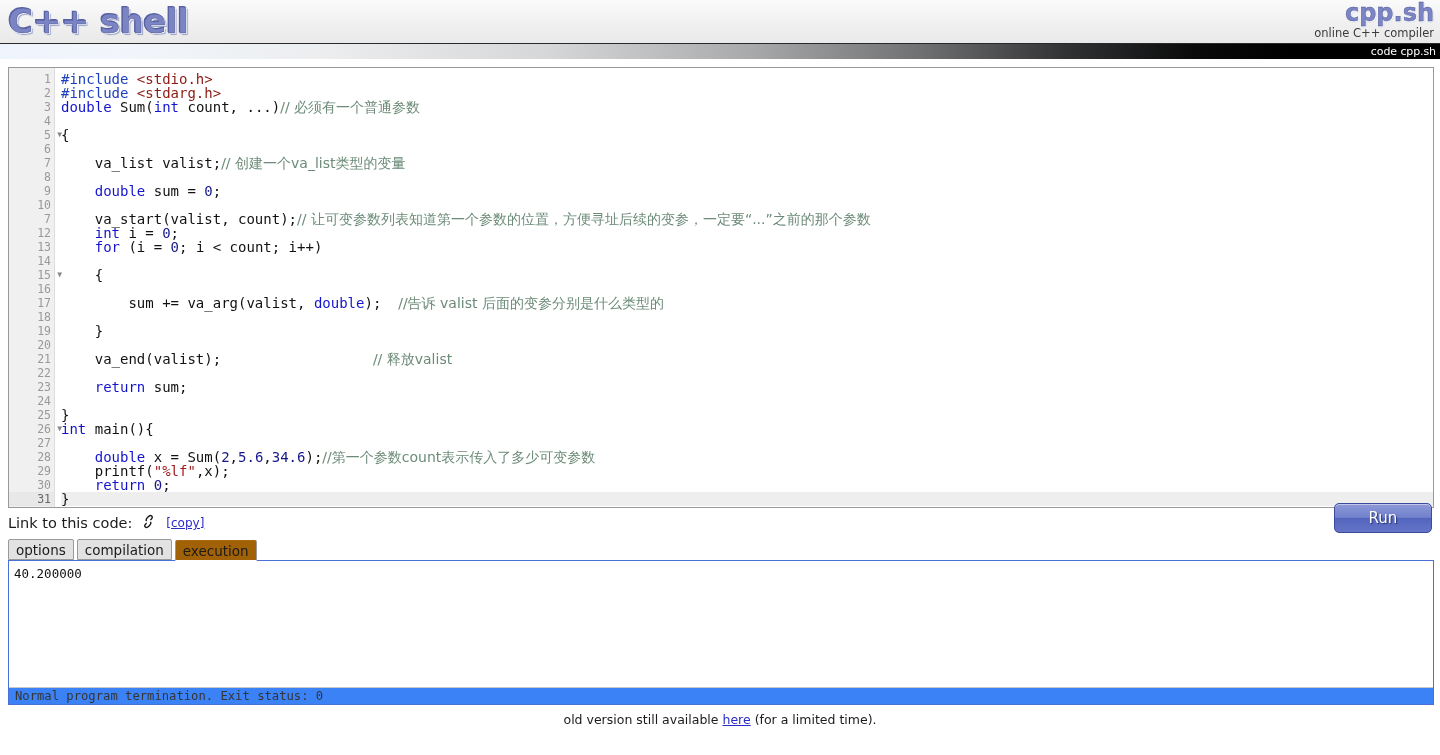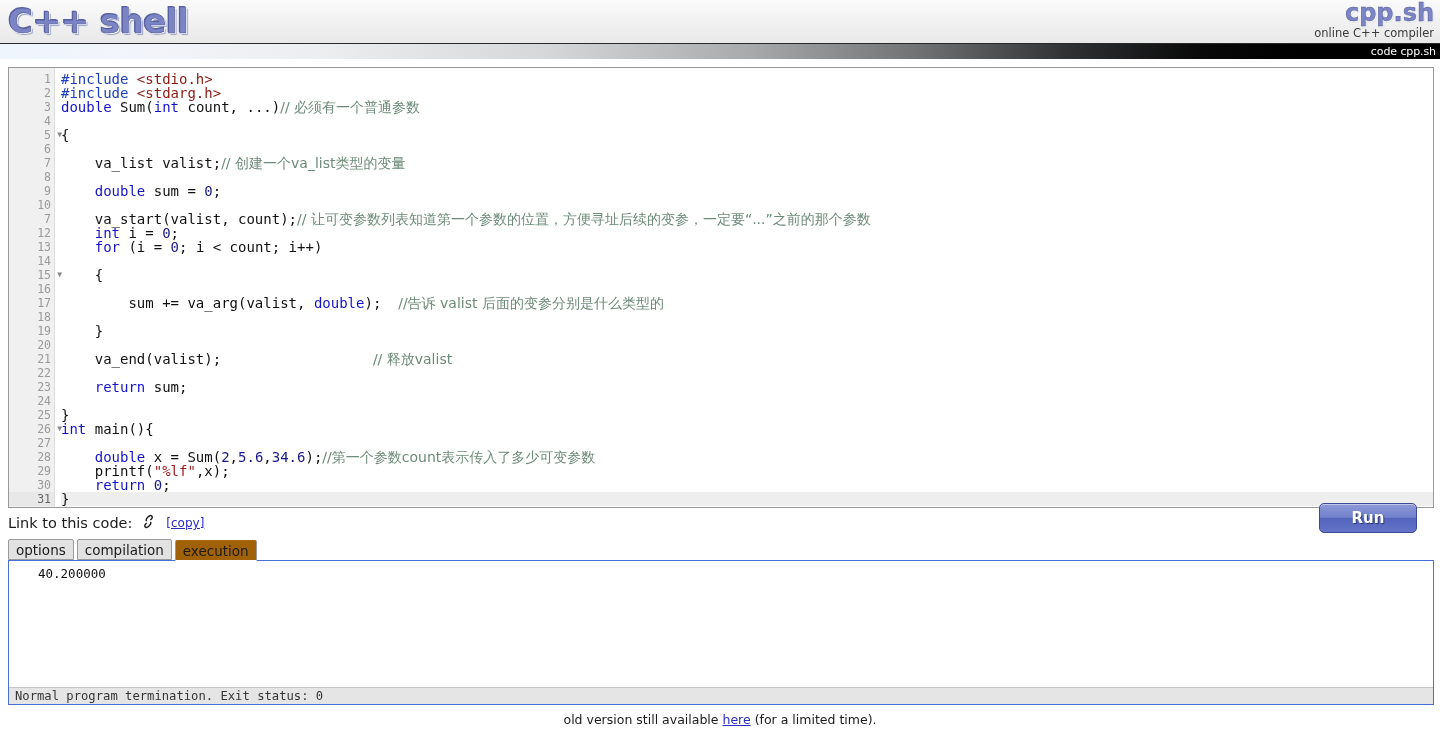--- a/index.html
+++ b/index.html
@@ -158,29 +158,29 @@
   }
   #copy-link {
     font-family: "DejaVu Sans", sans-serif;
     font-size: 12px;
     color: #2b2bc9;
     text-decoration: underline;
     vertical-align: middle;
   }
   #run-button {
     position: absolute;
-    right: 15px; top: -10px;
+    right: 0; top: -10px;
     width: 98px; height: 30px;
     border: 1px solid #3c4a9b;
     border-radius: 5px;
     background: linear-gradient(to bottom, #8e9ad8 0%, #7080cb 48%, #5364bd 50%, #6474c7 100%);
     color: #ffffff;
     font-family: "DejaVu Sans", sans-serif;
     font-size: 15px;
-    font-weight: bold;
+    font-weight: normal;
     text-shadow: 1px 1px 1px #2a3470;
     cursor: pointer;
     box-shadow: inset 0 1px 0 rgba(255,255,255,.45);
   }
 
   
   #tabs {
     margin: 4px 0 0 8px;
     height: 19px;
     display: flex;
@@ -217,27 +217,26 @@
     position: relative;
     overflow: hidden;
   }
   #output-text {
     font-family: "DejaVu Sans Mono", monospace;
     font-size: 12.5px;
     color: #111;
     padding: 5px 4px 0 5px;
     white-space: pre;
     line-height: 15px;
-    margin-left: 24px;
   }
   #status-line {
     position: absolute;
     left: 0; right: 0; bottom: 0;
     height: 17px;
-    background: #e5e5e5;
+    background: #3b82f6;
     border-top: 1px solid #c8c8c8;
     font-family: "DejaVu Sans Mono", monospace;
     font-size: 12.2px;
     color: #353535;
     padding: 1px 0 0 6px;
     white-space: pre;
   }
 
   
   #footer {

